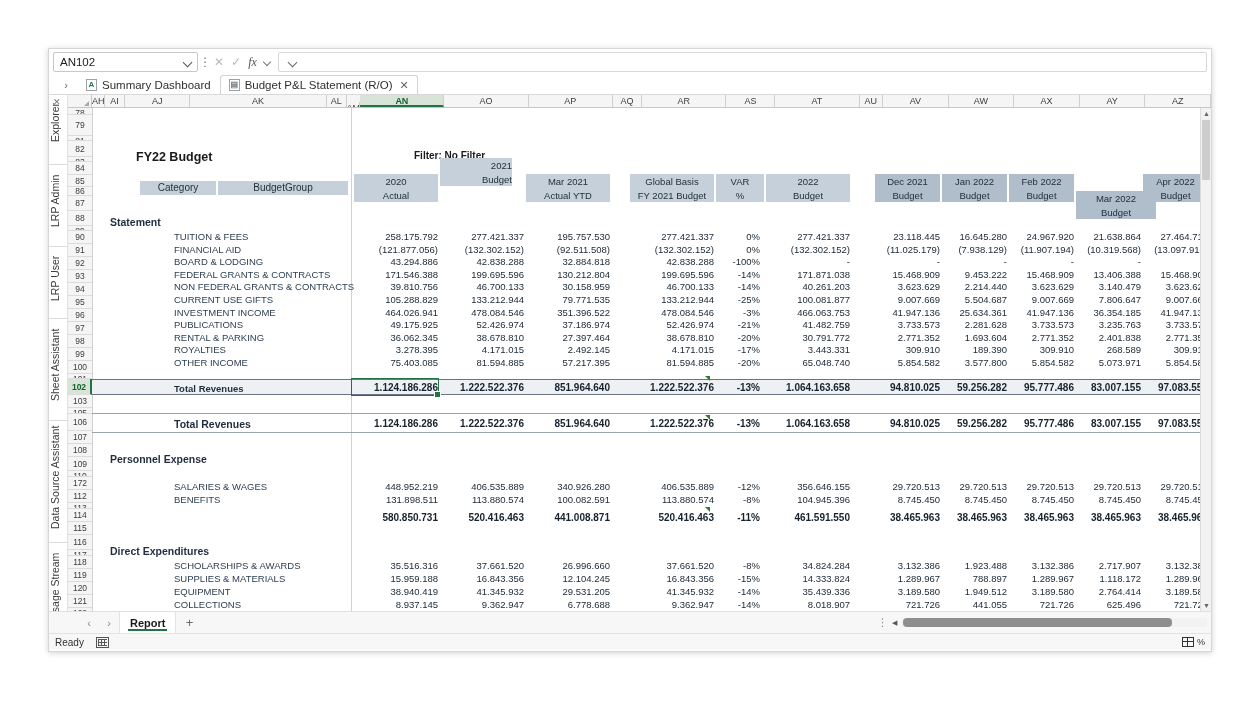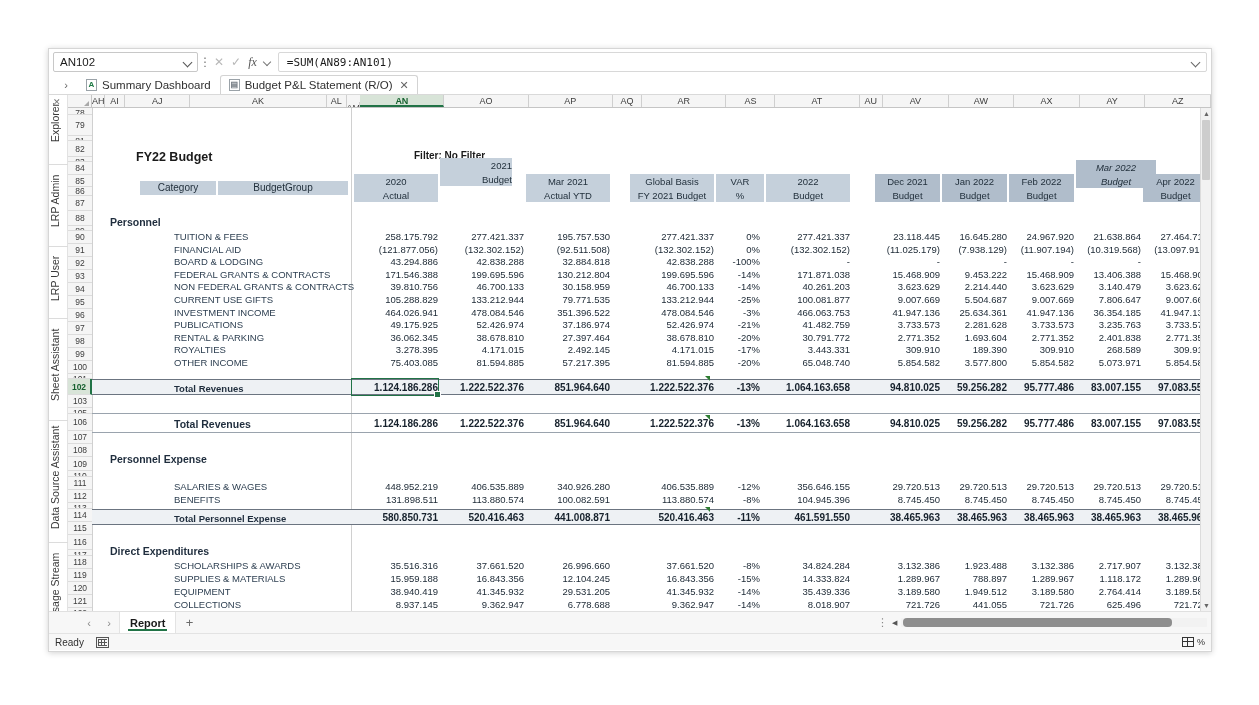--- a/index.html
+++ b/index.html
@@ -423,21 +423,20 @@
       <span class="chev"></span>
     </div>
     <div class="fb-dots">⋮</div>
     <div class="fb-icons">
       <span>✕</span>
       <span>✓</span>
       <span class="fx">fx</span>
       <span class="fx-chev"></span>
     </div>
     <div class="fbar">
-      <span class="fb-val">=SUM(AN89:AN101)</span>
       <span class="fb-end-chev"></span>
     </div>
   </div>
 
   <div class="tabstrip">
     <div class="tab-expander">›</div>
     <div class="doc-tab">
       <span class="tabicon">A</span>
       <span>Summary Dashboard</span>
     </div>
@@ -524,21 +523,21 @@
           <div class="rn" style="top:253px;height:13px;line-height:13px;">100</div>
           <div class="rn" style="top:266px;height:5px;">101</div>
           <div class="rn sel" style="top:271px;height:16px;line-height:16px;">102</div>
           <div class="rn" style="top:287px;height:13px;line-height:13px;">103</div>
           <div class="rn" style="top:300px;height:6px;">105</div>
           <div class="rn" style="top:306px;height:17px;line-height:17px;">106</div>
           <div class="rn" style="top:323px;height:13px;line-height:13px;">107</div>
           <div class="rn" style="top:336px;height:13px;line-height:13px;">108</div>
           <div class="rn" style="top:349px;height:14px;line-height:14px;">109</div>
           <div class="rn" style="top:363px;height:6px;">110</div>
-          <div class="rn" style="top:369px;height:13px;line-height:13px;">111</div>
+          <div class="rn" style="top:369px;height:13px;line-height:13px;">172</div>
           <div class="rn" style="top:382px;height:13px;line-height:13px;">112</div>
           <div class="rn" style="top:395px;height:6px;">113</div>
           <div class="rn" style="top:401px;height:13px;line-height:13px;">114</div>
           <div class="rn" style="top:414px;height:13px;line-height:13px;">115</div>
           <div class="rn" style="top:427px;height:15px;line-height:15px;">116</div>
           <div class="rn" style="top:442px;height:6px;">117</div>
           <div class="rn" style="top:448px;height:13px;line-height:13px;">118</div>
           <div class="rn" style="top:461px;height:13px;line-height:13px;">119</div>
           <div class="rn" style="top:474px;height:13px;line-height:13px;">120</div>
           <div class="rn" style="top:487px;height:13px;line-height:13px;">121</div>
@@ -585,30 +584,30 @@
             <div>Budget</div>
           </div>
           <div class="hdr-chip dark" style="left:850px;top:66px;width:65px;">
             <div>Jan 2022</div>
             <div>Budget</div>
           </div>
           <div class="hdr-chip dark" style="left:917px;top:66px;width:65px;">
             <div>Feb 2022</div>
             <div>Budget</div>
           </div>
-          <div class="hdr-chip dark" style="left:984px;top:52px;width:80px;font-style:italic;">
+          <div class="hdr-chip dark" style="left:984px;top:83px;width:80px;">
             <div>Mar 2022</div>
             <div>Budget</div>
           </div>
           <div class="hdr-chip dark" style="left:1051px;top:66px;width:65px;">
             <div>Apr 2022</div>
             <div>Budget</div>
           </div>
 
-          <div class="sec-title" style="left:18px;top:108px;">Personnel</div>
+          <div class="sec-title" style="left:18px;top:108px;">Statement</div>
 
           <div id="revenue-rows">
               <div class="row-label" style="left: 82px; top: 123px;">TUITION &amp; FEES</div>
               <div class="num" style="left: 226px; width: 120px; top: 123px;">258.175.792</div>
               <div class="num" style="left: 312px; width: 120px; top: 123px;">277.421.337</div>
               <div class="num" style="left: 398px; width: 120px; top: 123px;">195.757.530</div>
               <div class="num" style="left: 502px; width: 120px; top: 123px;">277.421.337</div>
               <div class="num" style="left: 548px; width: 120px; top: 123px;">0%</div>
               <div class="num" style="left: 638px; width: 120px; top: 123px;">277.421.337</div>
               <div class="num" style="left: 728px; width: 120px; top: 123px;">23.118.445</div>
@@ -794,23 +793,20 @@
               <div class="num" style="left: 502px; width: 120px; top: 386px;">113.880.574</div>
               <div class="num" style="left: 548px; width: 120px; top: 386px;">-8%</div>
               <div class="num" style="left: 638px; width: 120px; top: 386px;">104.945.396</div>
               <div class="num" style="left: 728px; width: 120px; top: 386px;">8.745.450</div>
               <div class="num" style="left: 795px; width: 120px; top: 386px;">8.745.450</div>
               <div class="num" style="left: 862px; width: 120px; top: 386px;">8.745.450</div>
               <div class="num" style="left: 929px; width: 120px; top: 386px;">8.745.450</div>
               <div class="num" style="left: 996px; width: 120px; top: 386px;">8.745.450</div>
             </div>
 
-          <div class="totalband" style="left:0px;top:401px;width:1130px;height:16px;">
-            <div class="tlabel" style="left:82px;top:3px;">Total Personnel Expense</div>
-          </div>
           <div id="total-personnel">
               <div class="tnum" style="left: 226px; width: 120px; top: 404px;">580.850.731</div>
               <div class="tnum" style="left: 312px; width: 120px; top: 404px;">520.416.463</div>
               <div class="tnum" style="left: 398px; width: 120px; top: 404px;">441.008.871</div>
               <div class="tnum" style="left: 502px; width: 120px; top: 404px;">520.416.463</div>
               <div class="tnum" style="left: 548px; width: 120px; top: 404px;">-11%</div>
               <div class="tnum" style="left: 638px; width: 120px; top: 404px;">461.591.550</div>
               <div class="tnum" style="left: 728px; width: 120px; top: 404px;">38.465.963</div>
               <div class="tnum" style="left: 795px; width: 120px; top: 404px;">38.465.963</div>
               <div class="tnum" style="left: 862px; width: 120px; top: 404px;">38.465.963</div>

